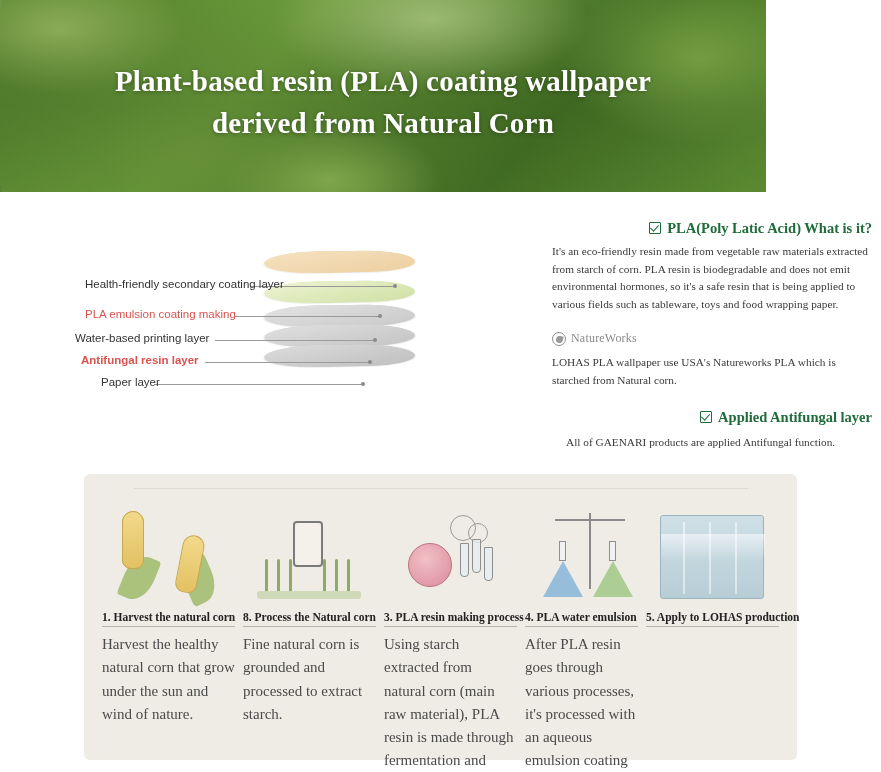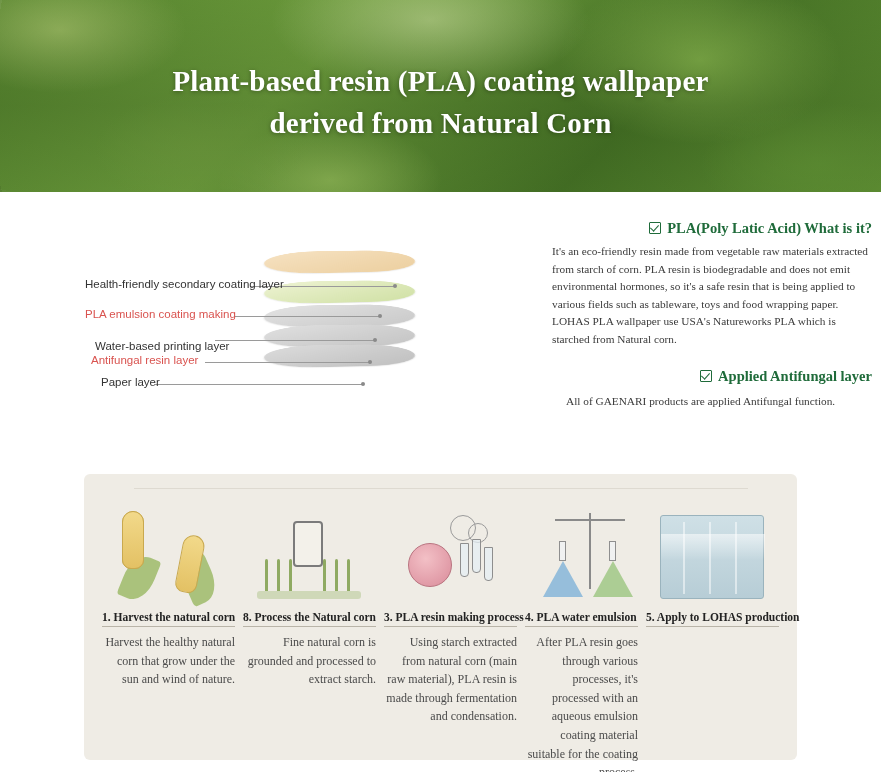--- a/index.html
+++ b/index.html
@@ -10,21 +10,21 @@
     background: #ffffff;
     font-family: "Liberation Serif", serif;
     color: #333333;
     overflow: hidden;
     position: relative;
   }
 
   
   .hero {
     position: relative;
-    width: 881px;
+    width: 766px;
     height: 192px;
     overflow: hidden;
     background: #d946ef;
   }
   .hero-bg {
     position: absolute;
     inset: 0;
     background:
       radial-gradient(ellipse 180px 90px at 60px 30px, #a9c96b 0%, rgba(169,201,107,0) 70%),
       radial-gradient(ellipse 150px 80px at 200px 150px, #7fae47 0%, rgba(127,174,71,0) 70%),
@@ -210,24 +210,23 @@
   .step-title {
     font-size: 11.5px;
     font-weight: bold;
     color: #222;
     border-bottom: 1px solid #b9b4a8;
     padding-bottom: 3px;
     margin-bottom: 6px;
     white-space: nowrap;
   }
   .step-desc {
-    font-size: 12px;
+    font-size: 15px;
     line-height: 1.55;
     color: #4a4a4a;
-    text-align: right;
   }
 
   
   .corn { position:absolute; left:20px; top:6px; width:90px; height:92px; }
   .corn i {
     position:absolute; width:22px; height:58px; border-radius:11px 11px 9px 9px;
     background: linear-gradient(180deg,#f2d98a,#e3c164);
     border:1px solid #c9a94e;
   }
   .corn i:nth-child(1){ left:10px; top:22px; transform:rotate(-12deg); }
@@ -327,37 +326,41 @@
     <div class="lead" style="left:175px; top:62px; width:145px;"></div>
     <div class="dot" style="left:318px; top:60px;"></div>
     <div class="diag-label" style="left:10px; top:54px;">Health-friendly secondary coating layer</div>
 
     <div class="lead" style="left:160px; top:92px; width:145px;"></div>
     <div class="dot" style="left:303px; top:90px;"></div>
     <div class="diag-label red" style="left:10px; top:84px;">PLA emulsion coating making</div>
 
     <div class="lead" style="left:140px; top:116px; width:160px;"></div>
     <div class="dot" style="left:298px; top:114px;"></div>
-    <div class="diag-label" style="left:20px; top:108px;margin-top:8px;">Water-based printing layer</div>
+    <div class="diag-label" style="left:0; top:108px;">Water-based printing layer</div>
 
     <div class="lead" style="left:130px; top:138px; width:165px;"></div>
     <div class="dot" style="left:293px; top:136px;"></div>
-    <div class="diag-label red" style="left:16px; top:130px;">Antifungal  resin layer</div>
+    <div class="diag-label red" style="left:6px; top:130px;font-weight:bold;">Antifungal  resin layer</div>
 
     <div class="lead" style="left:80px; top:160px; width:208px;"></div>
     <div class="dot" style="left:286px; top:158px;"></div>
     <div class="diag-label" style="left:26px; top:152px;">Paper layer</div>
   </div>
 
   <div class="info">
     <h3>
       <span class="check"></span><span>PLA(Poly Latic Acid) What is it?</span>
     </h3>
     <p>It's an eco-friendly resin made from vegetable raw materials extracted from starch of corn. PLA resin is biodegradable and does not emit environmental hormones, so it's a safe resin that is being applied to various fields such as tableware, toys and food wrapping paper.</p>
 
+    <div class="nw-logo">
+      <span class="nw-mark"></span>
+      <span class="nw-text">NatureWorks</span>
+    </div>
     <p>LOHAS PLA wallpaper use USA's Natureworks PLA which is starched from Natural corn.</p>
 
     <h3 class="sub">
       <span class="check"></span><span>Applied Antifungal layer</span>
     </h3>
     <p class="indent">All of GAENARI products are applied Antifungal function.</p>
   </div>
 </div>
 
 <div class="process">

